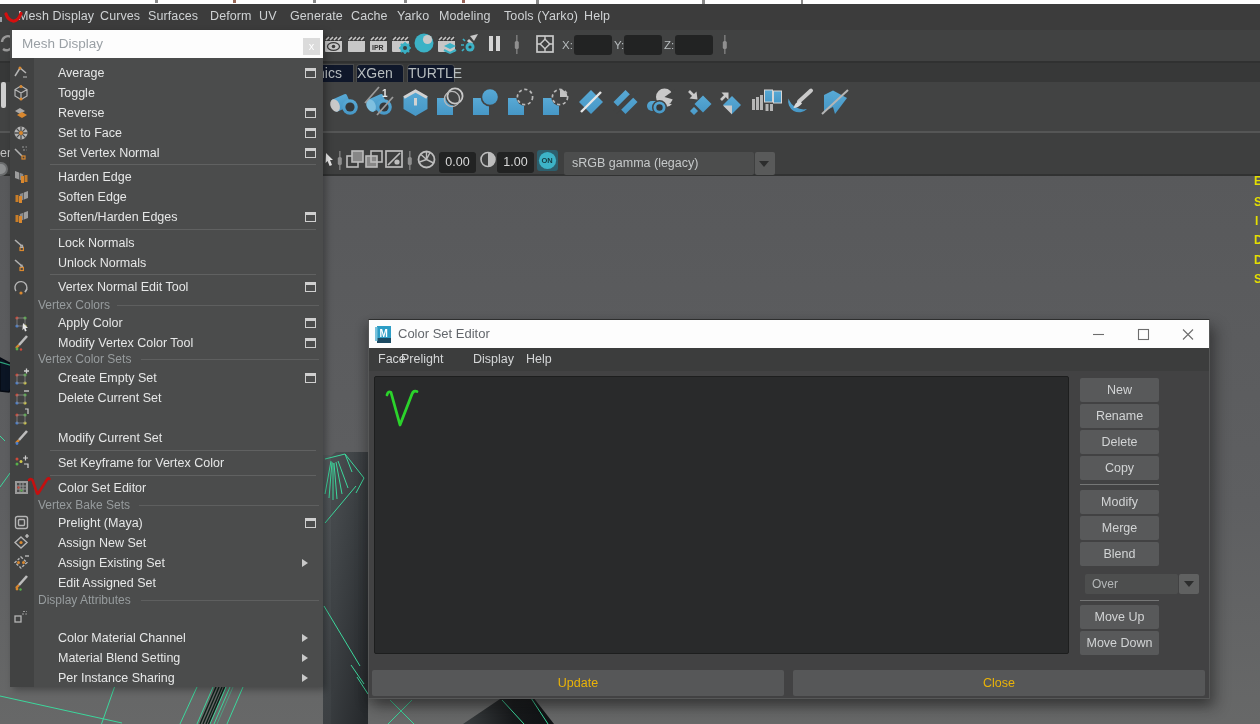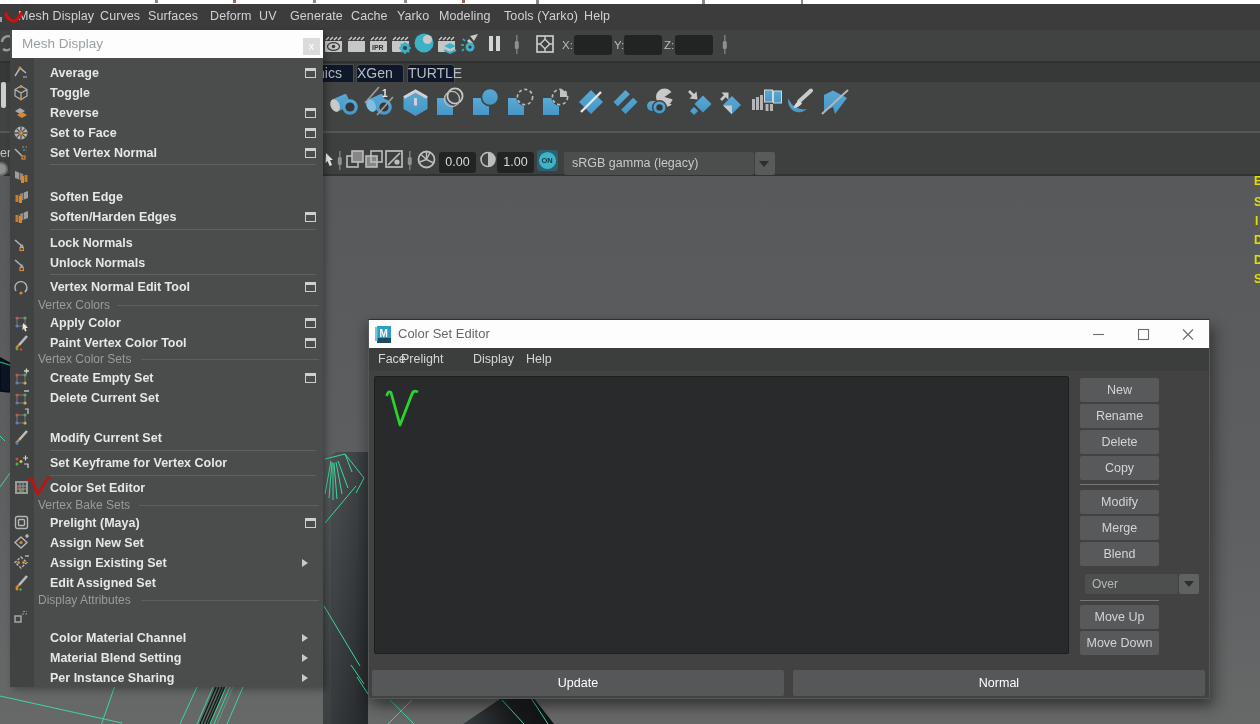--- a/index.html
+++ b/index.html
@@ -23,29 +23,29 @@
 
 #dlg{left:368px;top:319px;width:842px;height:380px;background:#424243;box-shadow:6px 8px 13px rgba(18,19,20,.42),-4px 5px 9px rgba(18,19,20,.22);border:1px solid #565757;border-top:1px solid #2e2f2f}
 #dlgtitle{position:absolute;left:0;top:0;width:840px;height:28px;background:#fdfdfd;color:#63676c;font-size:13px}
 #dlgmenu{position:absolute;left:0;top:28px;width:840px;height:23px;background:#3c3d3d}
 #dlgmenu span{position:absolute;top:4px;font-size:12.5px;color:#d4d6d7}
 #dlglist{position:absolute;left:5px;top:56px;width:695px;height:278px;background:#292a2b;border:1px solid #1d1e1e;border-radius:2px}
 .btn{position:absolute;left:711px;width:79px;height:24px;background:#58595a;border-radius:2px;color:#d2d4d5;font-size:12.5px;text-align:center;line-height:24px}
 .bline{position:absolute;left:711px;width:79px;height:1px;background:#757676}
 #over{position:absolute;left:716px;top:254px;width:93px;height:20px;background:#4d4e4e;border-radius:2px;color:#b4b7b8;font-size:12px;line-height:20px;padding-left:7px}
 #overa{position:absolute;left:810px;top:254px;width:20px;height:20px;background:#606161;border-radius:2px}
-.bigbtn{position:absolute;top:350px;height:26px;background:#565758;border-radius:2px;color:#ffffff;font-size:12.5px;text-align:center;line-height:26px}
+.bigbtn{position:absolute;top:350px;height:26px;background:#565758;border-radius:2px;color:#eab308;font-size:12.5px;text-align:center;line-height:26px}
 
 #pmenu{left:10px;top:30px;width:313px;height:657px;background:#4b4c4c;box-shadow:3px 3px 7px rgba(0,0,0,.3)}
 #pmenuicol{position:absolute;left:0;top:28px;width:24px;height:629px;background:#414242}
 #psearch{position:absolute;left:2px;top:0;width:311px;height:28px;background:#fdfdfd}
 #psearch span{position:absolute;left:10px;top:6px;font-size:13.5px;color:#9aa0a5}
 #pX{position:absolute;right:3px;top:8px;width:17px;height:17px;background:#dbdbdb;color:#fff;font-size:11px;text-align:center;line-height:16px}
 .mi{position:absolute;left:0;width:313px;height:20px;line-height:20px;font-size:12.5px;color:#e6e7e7}
-.mi b{font-weight:bold;position:absolute;left:40px;white-space:nowrap}
+.mi b{font-weight:normal;position:absolute;left:48px;white-space:nowrap}
 .mh{position:absolute;left:0;width:313px;height:16px;line-height:16px;font-size:12px;color:#979c9e}
 .mh i{font-style:normal;position:absolute;left:28px;white-space:nowrap}
 .mh u{position:absolute;right:4px;top:8px;height:1px;background:#5e5f5f}
 .msep{position:absolute;left:40px;width:266px;height:1px;background:#606161}
 .obox{position:absolute;left:295px;top:5px;width:11px;height:10px;border:1px solid #cfcfcf;border-top:3px solid #cfcfcf}
 .marr{position:absolute;left:292px;top:6px;width:0;height:0;border-left:6px solid #c9c9c9;border-top:4.5px solid transparent;border-bottom:4.5px solid transparent}
 </style></head><body>
 <div id="root">
 <div class="abs" id="viewport"></div>
 <div class="abs" id="whitestrip"></div>
@@ -350,21 +350,21 @@
 <div class="btn" style="top:170px">Modify</div>
 <div class="btn" style="top:196px">Merge</div>
 <div class="btn" style="top:222px">Blend</div>
 <div id="over">Over</div>
 <div id="overa"></div>
 <div style="position:absolute;left:815px;top:261px;width:0;height:0;border-top:6px solid #2c2d2d;border-left:5.5px solid transparent;border-right:5.5px solid transparent"></div>
 <div class="bline" style="top:280px"></div>
 <div class="btn" style="top:285px">Move Up</div>
 <div class="btn" style="top:311px">Move Down</div>
 <div class="bigbtn" style="left:3px;width:412px">Update</div>
-<div class="bigbtn" style="left:424px;width:412px">Normal</div>
+<div class="bigbtn" style="left:424px;width:412px">Close</div>
 <svg style="position:absolute;left:15px;top:67px" width="40" height="45" viewBox="0 0 40 45">
 <path d="M3 8 Q4 3.5 7 5.5 L16 38 L28 7 Q29.5 3 33 4.5" stroke="#2bd32b" stroke-width="2.8" fill="none" stroke-linejoin="round" stroke-linecap="round"></path>
 </svg>
 </div>
 <div class="abs" id="pmenu">
 <div id="pmenuicol"></div>
 <div id="psearch">
         <span>Mesh Display</span>
         <div id="pX">x</div>
       </div>
@@ -381,20 +381,23 @@
       </div>
 <div class="mi" style="top:93px">
         <b>Set to Face</b>
         <div class="obox"></div>
       </div>
 <div class="mi" style="top:113px">
         <b>Set Vertex Normal</b>
         <div class="obox"></div>
       </div>
 <div class="msep" style="top:134px"></div>
+<div class="mi" style="top:137px">
+        <b>Harden Edge</b>
+      </div>
 <div class="mi" style="top:157px">
         <b>Soften Edge</b>
       </div>
 <div class="mi" style="top:177px">
         <b>Soften/Harden Edges</b>
         <div class="obox"></div>
       </div>
 <div class="msep" style="top:199px"></div>
 <div class="mi" style="top:203px">
         <b>Lock Normals</b>
@@ -409,21 +412,21 @@
       </div>
 <div class="mh" style="top:267px">
         <i>Vertex Colors</i>
         <u style="left:107px"></u>
       </div>
 <div class="mi" style="top:283px">
         <b>Apply Color</b>
         <div class="obox"></div>
       </div>
 <div class="mi" style="top:303px">
-        <b>Paint Vertex Color Tool</b>
+        <b>Modify Vertex Color Tool</b>
         <div class="obox"></div>
       </div>
 <div class="mh" style="top:321px">
         <i>Vertex Color Sets</i>
         <u style="left:131px"></u>
       </div>
 <div class="mi" style="top:338px">
         <b>Create Empty Set</b>
         <div class="obox"></div>
       </div>

